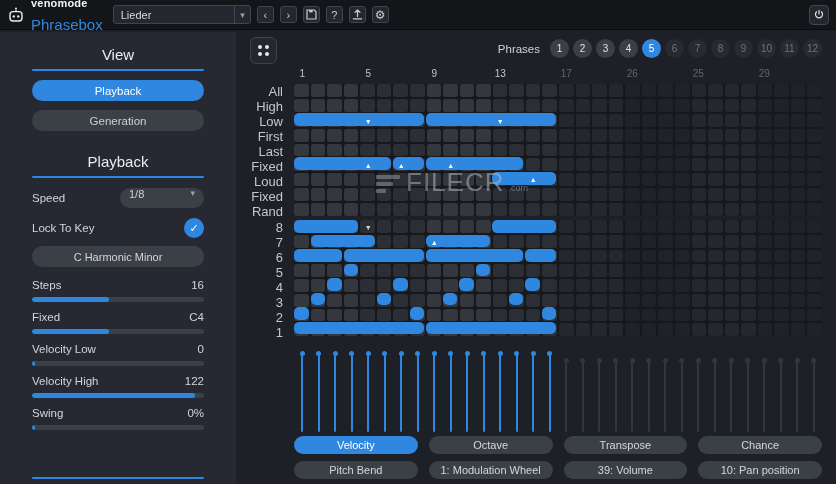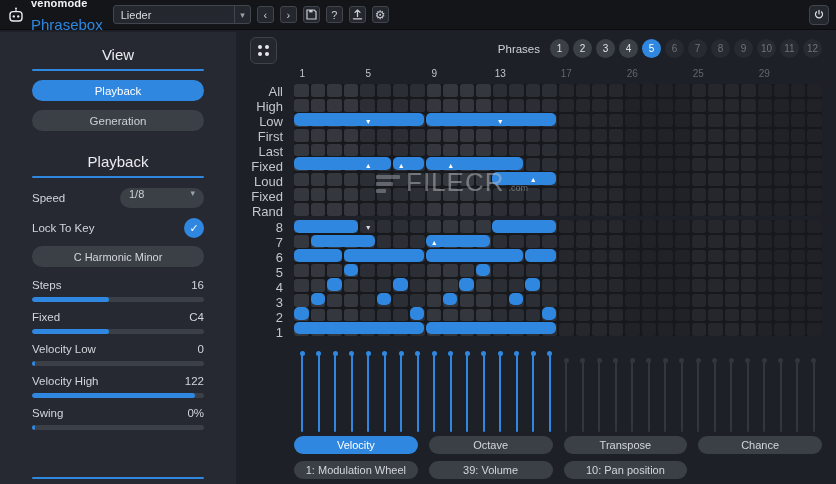--- a/index.html
+++ b/index.html
@@ -1042,17 +1042,18 @@
         </div>
       </div>
     </div>
   <div class="tabrow tr1">
       <div class="tabbtn on">Velocity</div>
       <div class="tabbtn">Octave</div>
       <div class="tabbtn">Transpose</div>
       <div class="tabbtn">Chance</div>
     </div>
   <div class="tabrow tr2">
+      <div class="tabbtn">Pitch Bend</div>
       <div class="tabbtn">1: Modulation Wheel</div>
       <div class="tabbtn">39: Volume</div>
       <div class="tabbtn">10: Pan position</div>
     </div>
 </main>
 
 </body></html>

